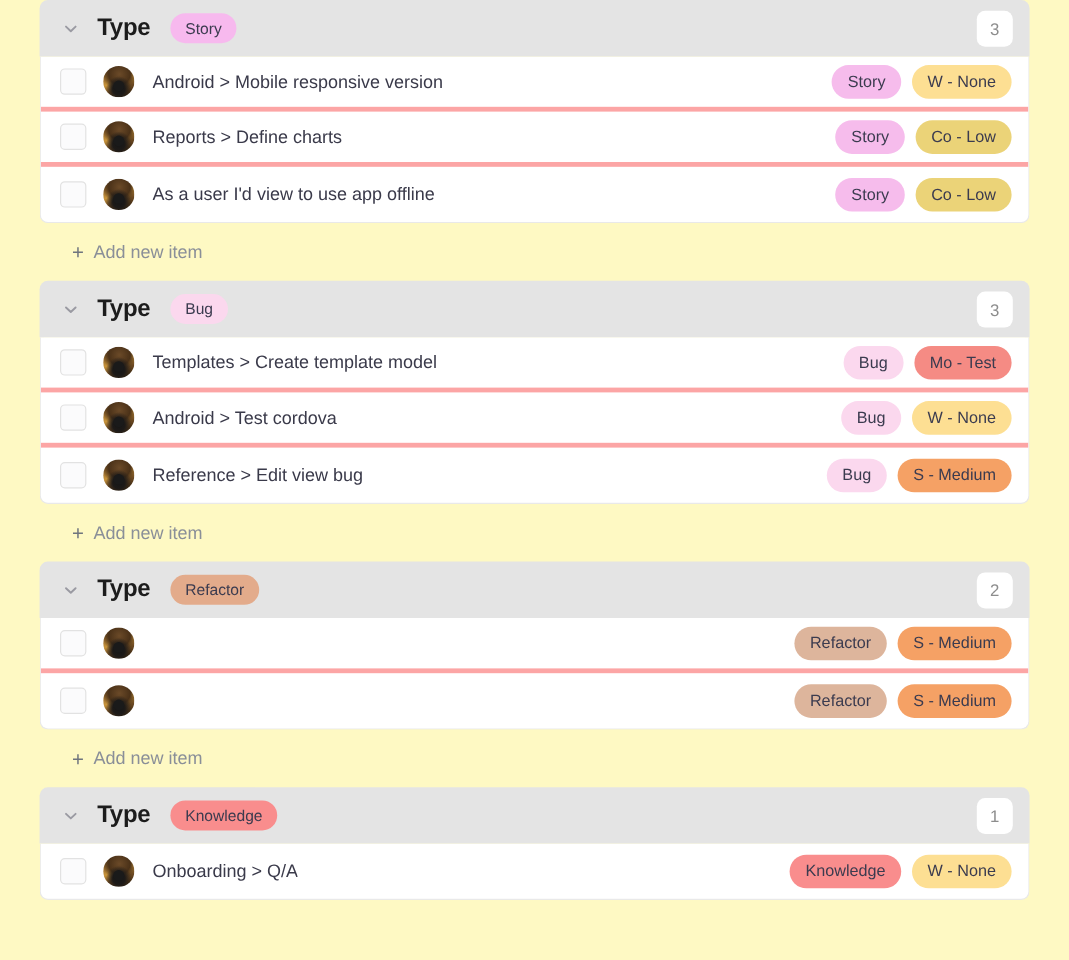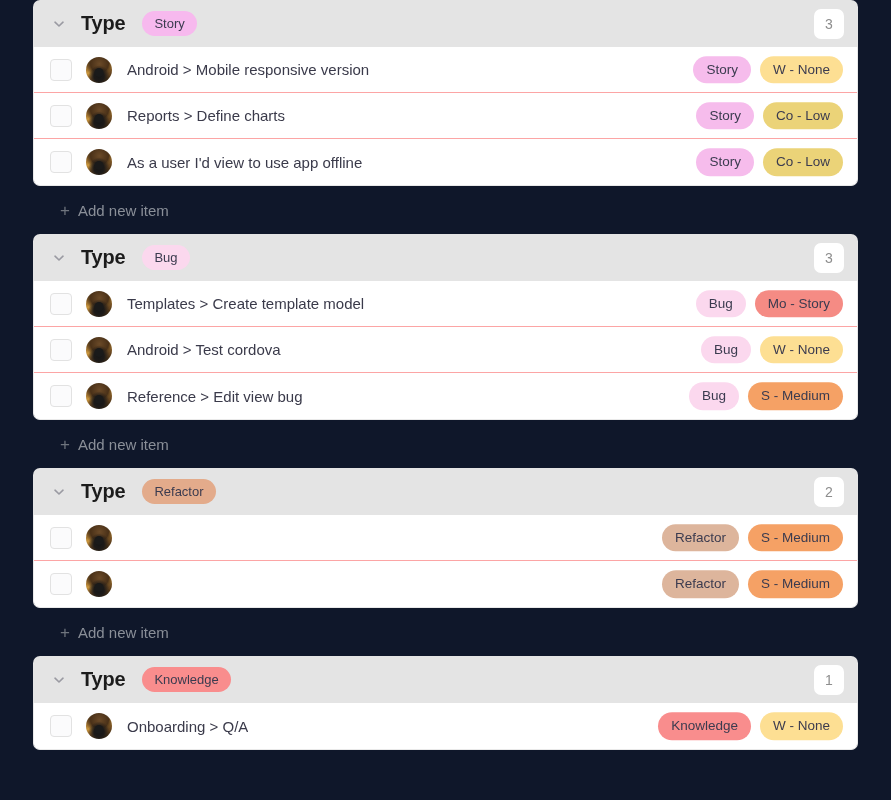--- a/index.html
+++ b/index.html
@@ -7,21 +7,21 @@
     width: 891px;
     height: 800px;
     background: #f4f5f7;
     font-family: "Liberation Sans", "DejaVu Sans", sans-serif;
     overflow: hidden;
   }
   .page {
     width: 891px;
     height: 800px;
     position: relative;
-    background: #0f172a;
+    background: #fef9c3;
     padding: 0 33px;
   }
   .group { width: 825px; margin: 0 auto; }
   .group + .group { margin-top: 0; }
 
   
   .group-header {
     height: 47px;
     background: #e4e4e4;
     border-radius: 7px 7px 0 0;
@@ -78,21 +78,21 @@
     border: 1px solid #e9e9e9;
     border-top: none;
     border-radius: 0 0 7px 7px;
     overflow: hidden;
   }
   .row {
     height: 46px;
     display: flex;
     align-items: center;
     padding: 0 14px 0 16px;
-    border-bottom: 1px solid #fca5a5;
+    border-bottom: 4px solid #fca5a5;
     position: relative;
   }
   .row:last-child { border-bottom: none; }
   .checkbox {
     width: 22px; height: 22px;
     border: 1px solid #e2e2e2;
     border-radius: 4px;
     background: #fbfbfc;
     flex: 0 0 auto;
     margin-right: 14px;
@@ -213,21 +213,21 @@
           <span class="badge hdr" style="background: rgb(251, 216, 238);">Bug</span>
           <span class="count-box">3</span>
         </div>
         <div class="rows">
           <div class="row">
             <span class="checkbox"></span>
             <span class="avatar"></span>
             <span class="row-title">Templates &gt; Create template model</span>
             <span class="row-badges">
               <span class="badge" style="background: rgb(251, 216, 238);">Bug</span>
-              <span class="badge" style="background: rgb(245, 139, 132);">Mo - Story</span>
+              <span class="badge" style="background: rgb(245, 139, 132);">Mo - Test</span>
             </span>
           </div>
           <div class="row">
             <span class="checkbox"></span>
             <span class="avatar"></span>
             <span class="row-title">Android &gt; Test cordova</span>
             <span class="row-badges">
               <span class="badge" style="background: rgb(251, 216, 238);">Bug</span>
               <span class="badge" style="background: rgb(253, 223, 147);">W - None</span>
             </span>

